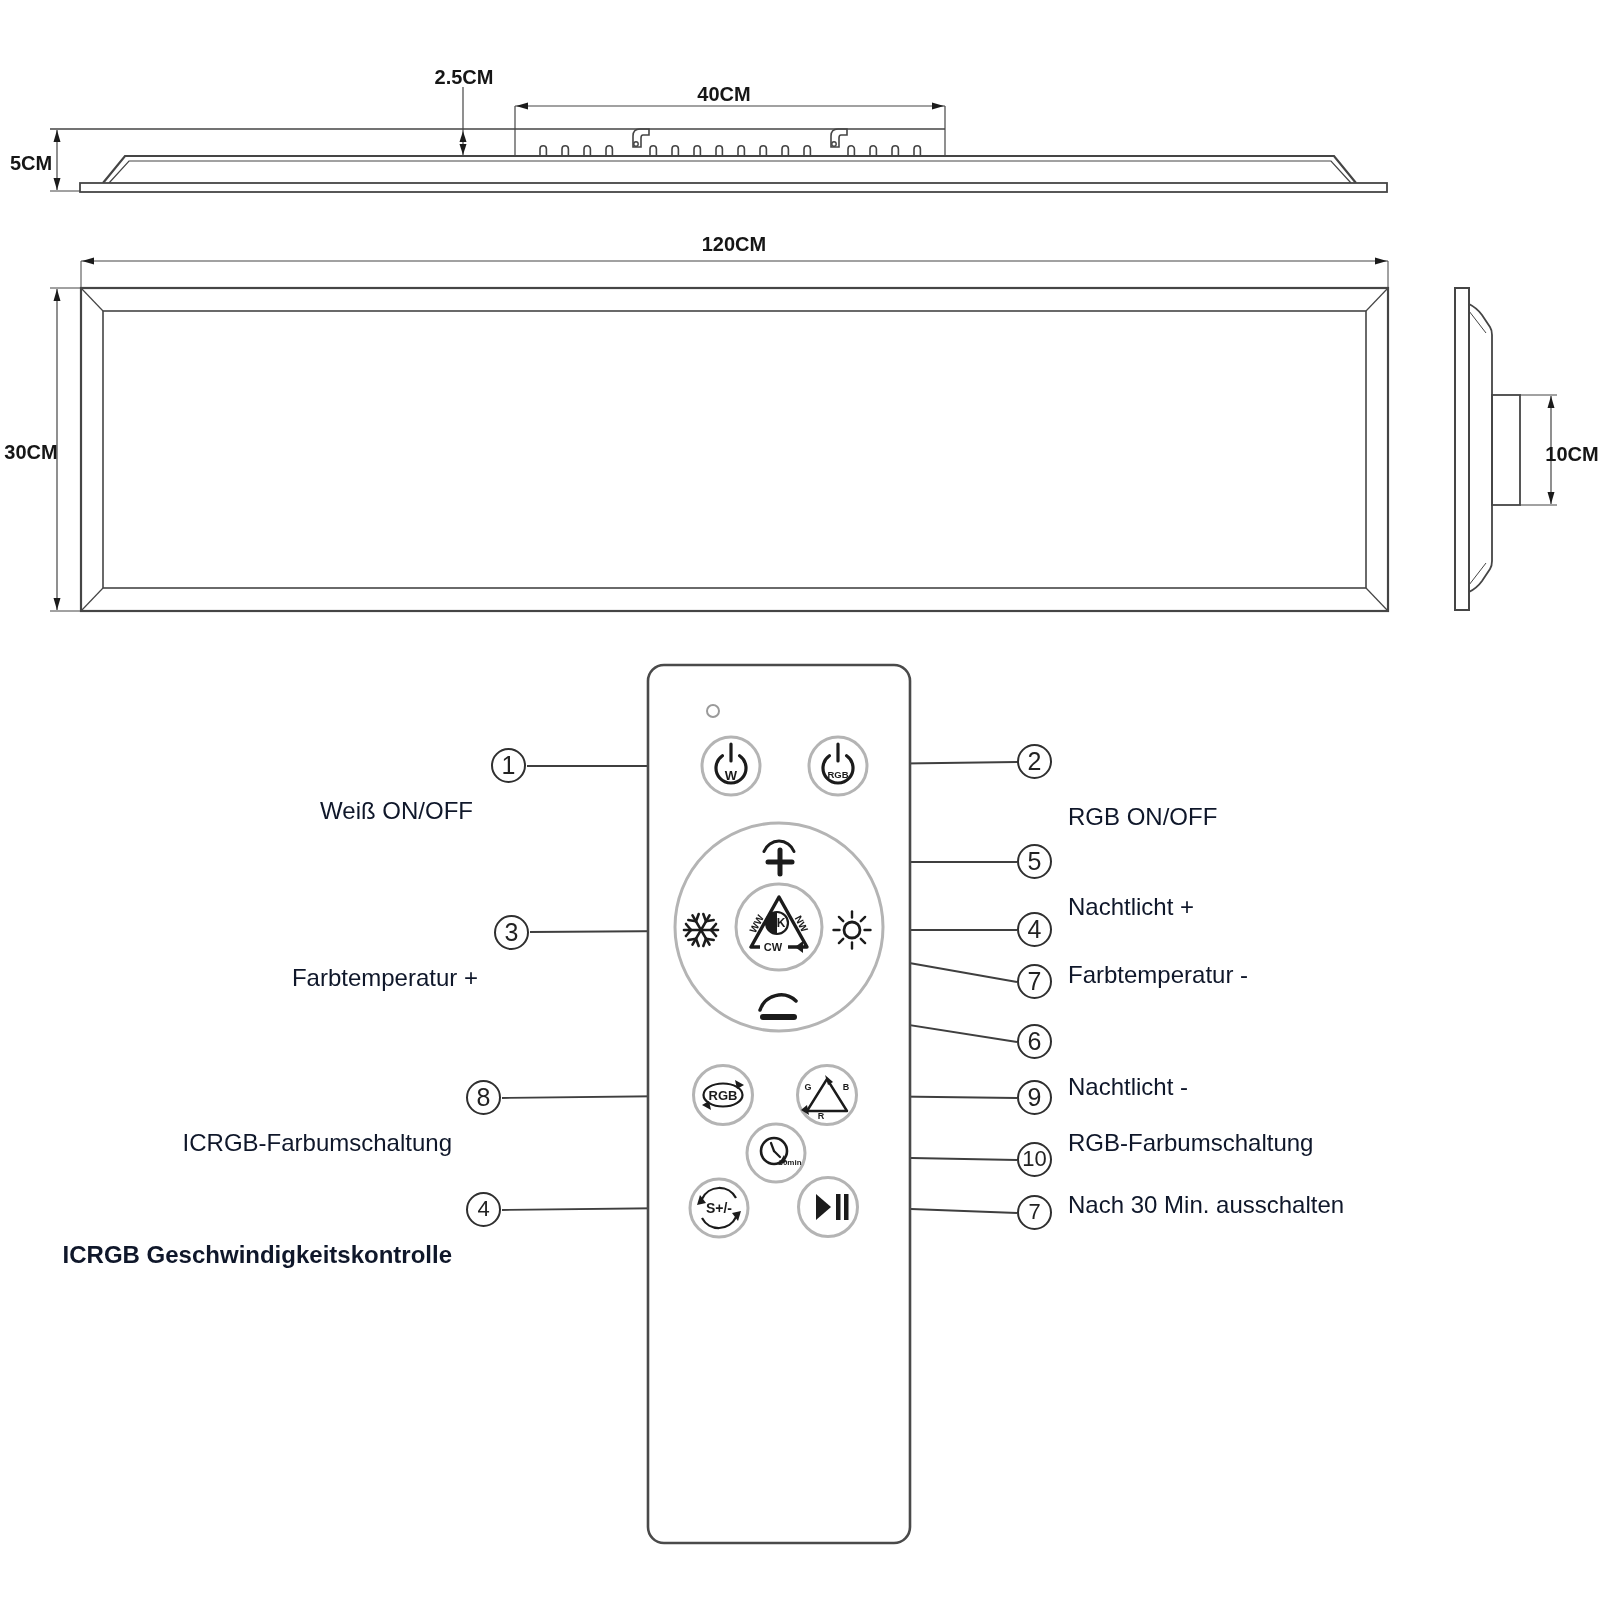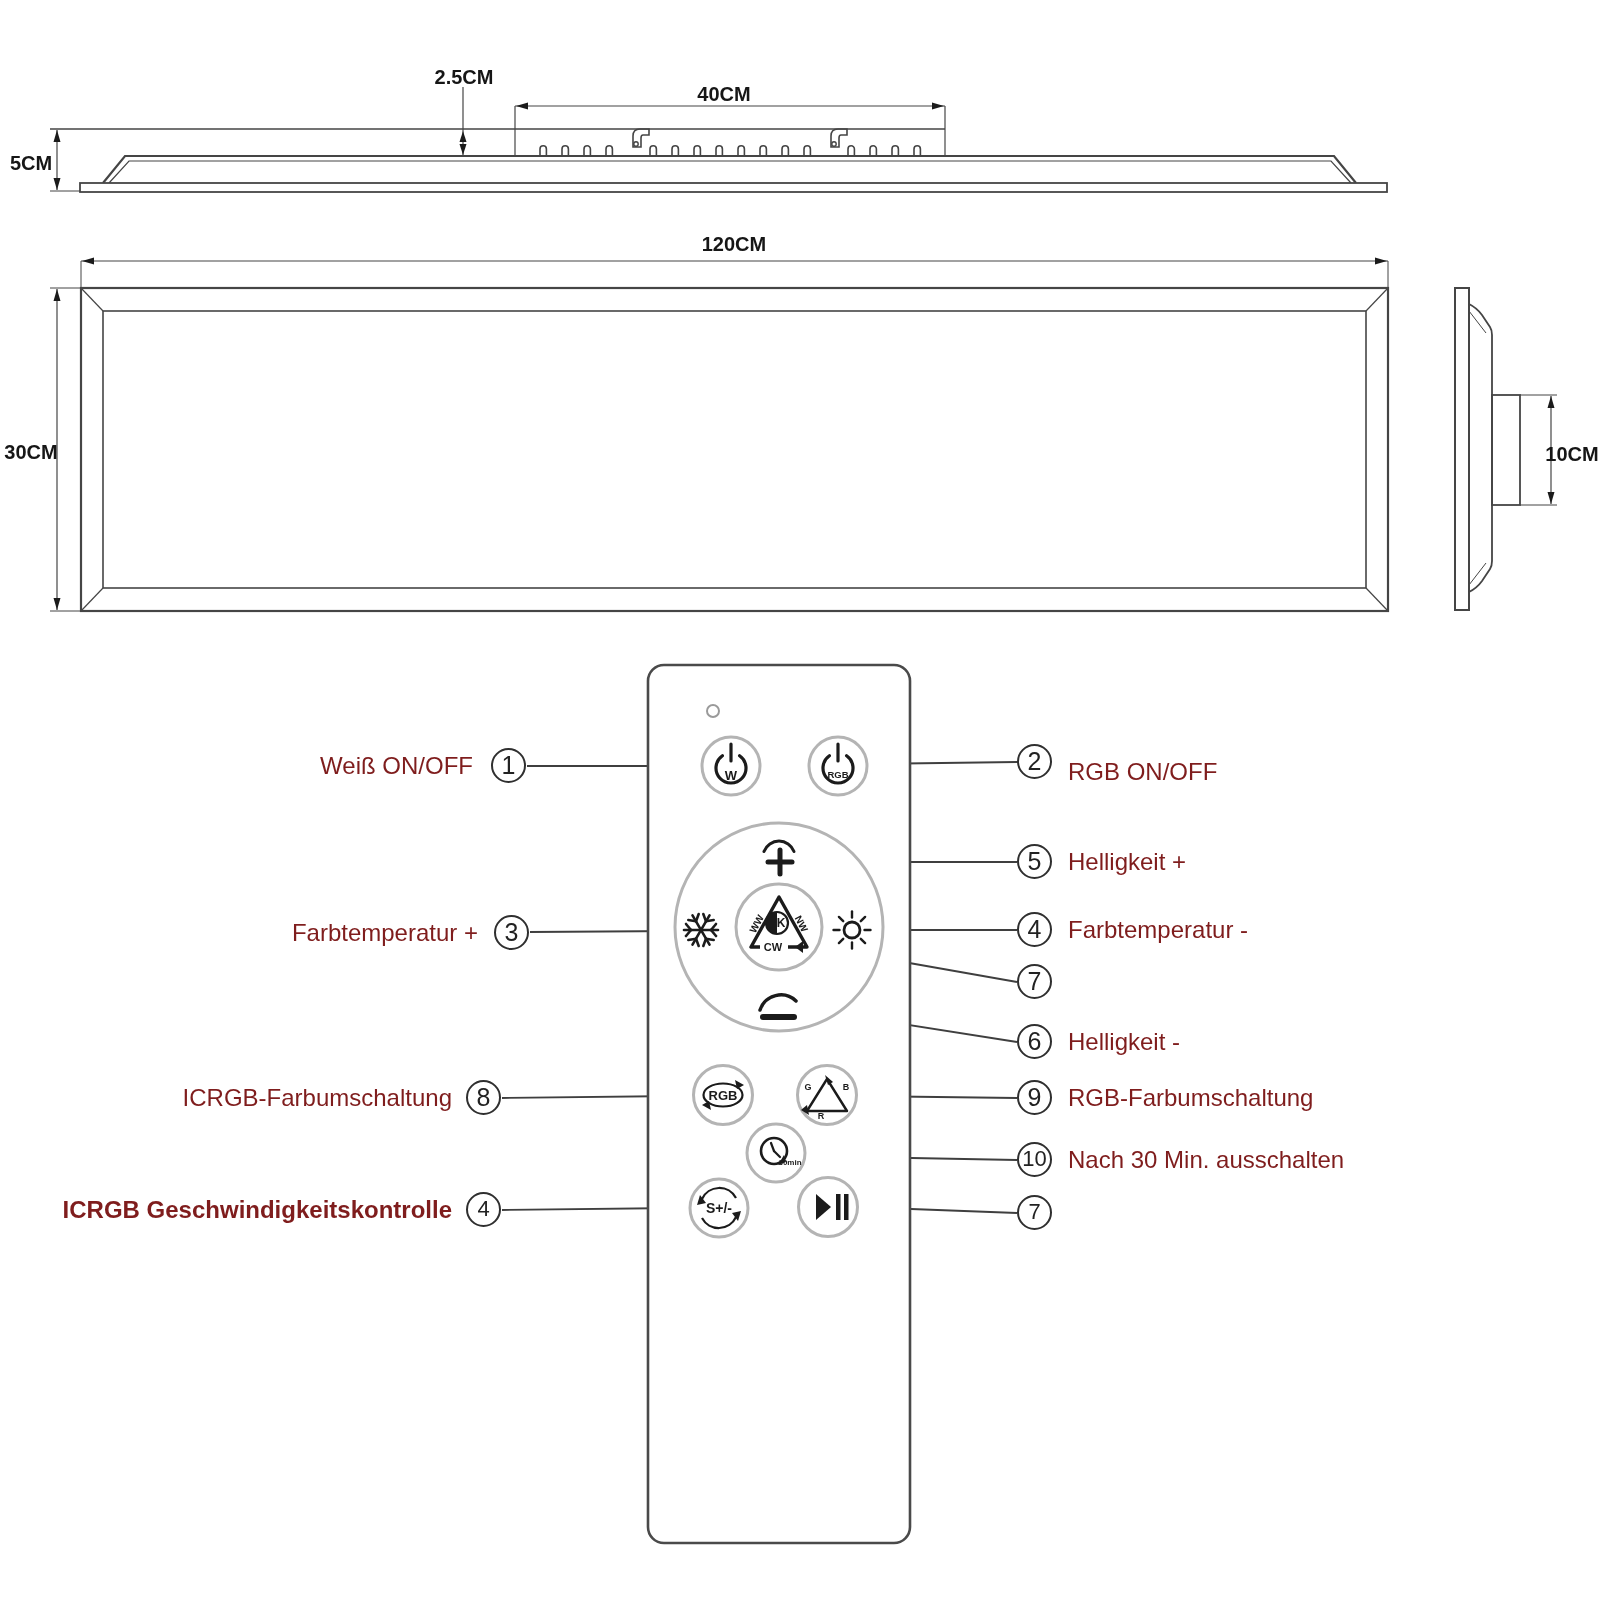--- a/index.html
+++ b/index.html
@@ -2,21 +2,21 @@
 <html><head>
 <meta charset="utf-8">
 <style>
   html,body{margin:0;padding:0;background:#fff;}
   #stage{position:relative;width:1600px;height:1600px;background:#fff;overflow:hidden;
          font-family:"Liberation Sans",sans-serif;}
   svg{position:absolute;left:0;top:0;}
   .dim{font:bold 20px "Liberation Sans",sans-serif;fill:#161616;}
   .icontext{font-family:"Liberation Sans",sans-serif;font-weight:bold;fill:#1b1b1b;}
   .callout-label{position:absolute;white-space:nowrap;font-size:24px;line-height:34px;
-                 color:#7f1d1d;}
+                 color:#0f172a;margin-top:45px;}
   .callout-label.right{text-align:left;}
   .callout-label.left{text-align:right;}
   .num-circle{position:absolute;width:35px;height:35px;border:2.4px solid #2f2f2f;
               border-radius:50%;box-sizing:border-box;background:#fff;color:#222;
               font-size:25px;line-height:30px;text-align:center;}
 </style>
 </head>
 <body>
 
 <div id="stage">
@@ -246,20 +246,20 @@
 <div class="num-circle" style="left:466px;top:1080px;">8</div>
 <div class="num-circle" style="left:1017px;top:1080px;">9</div>
 <div class="num-circle" style="left:1017px;top:1142px;font-size:22px;">10</div>
 <div class="num-circle" style="left:466px;top:1192px;font-size:22px;">4</div>
 <div class="num-circle" style="left:1017px;top:1195px;font-size:22px;">7</div>
 
 <div class="callout-label left" style="right:1127px;top:749px;">Weiß ON/OFF</div>
 <div class="callout-label right" style="left:1068px;top:755px;">RGB ON/OFF</div>
 <div class="callout-label left" style="right:1122px;top:916px;">Farbtemperatur +</div>
 <div class="callout-label right" style="left:1068px;top:913px;">Farbtemperatur -</div>
-<div class="callout-label right" style="left:1068px;top:845px;">Helligkeit +</div>
-<div class="callout-label right" style="left:1068px;top:1025px;">Helligkeit -</div>
+<div class="callout-label right" style="left:1068px;top:845px;">Nachtlicht +</div>
+<div class="callout-label right" style="left:1068px;top:1025px;">Nachtlicht -</div>
 <div class="callout-label left" style="right:1148px;top:1081px;">ICRGB-Farbumschaltung</div>
 <div class="callout-label right" style="left:1068px;top:1081px;">RGB-Farbumschaltung</div>
 <div class="callout-label right" style="left:1068px;top:1143px;">Nach 30 Min. ausschalten</div>
 <div class="callout-label left" style="right:1148px;top:1193px;font-weight:bold;">ICRGB Geschwindigkeitskontrolle</div>
 
 </div>
 
 </body></html>

